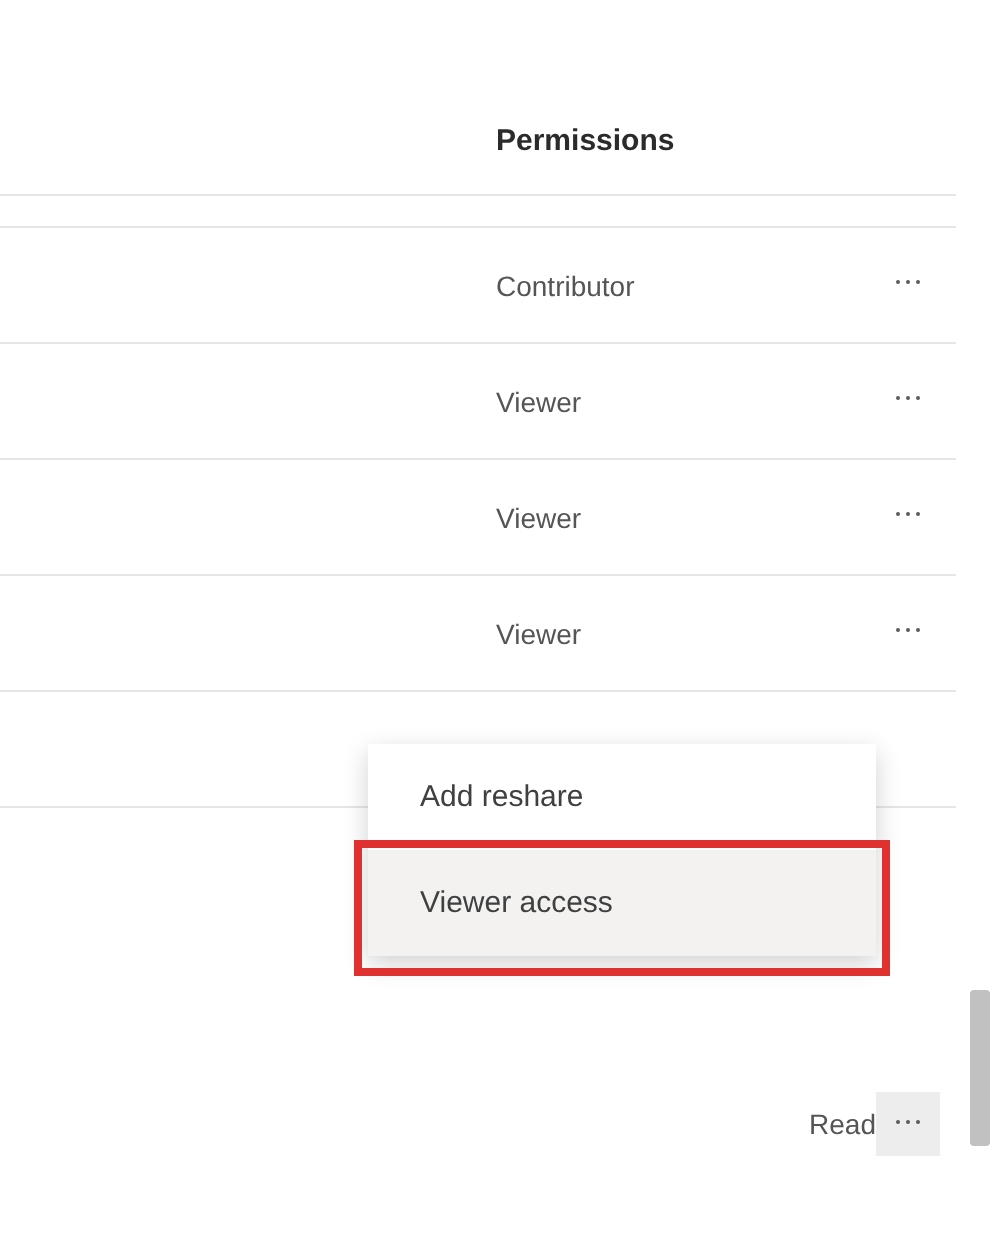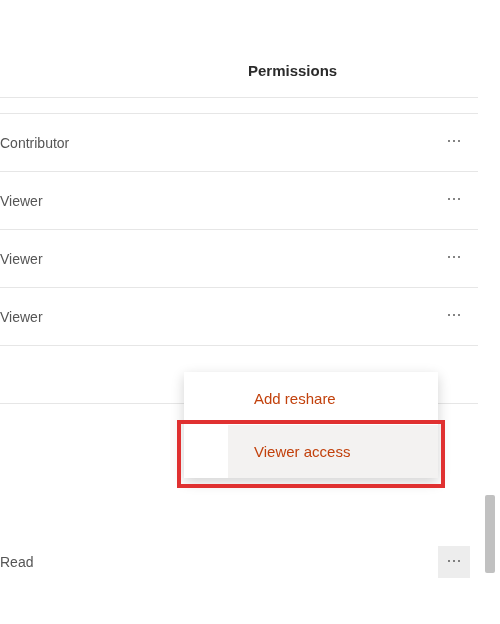--- a/index.html
+++ b/index.html
@@ -24,20 +24,21 @@
       padding-bottom: 18px;
       font-weight: 600;
       font-size: 15px;
       color: #2b2b2b;
     }
     .row {
       border-top: 1px solid #e6e6e6;
       height: 58px;
       display: flex;
       align-items: center;
+      padding-left: 248px;
       position: relative;
       color: #555;
     }
     .row.first {
       height: 16px;
     }
     .row .label {
       flex: 1;
     }
     .more {
@@ -59,24 +60,23 @@
       position: absolute;
       left: 184px;
       top: 372px;
       width: 254px;
       background: #fff;
       box-shadow: 0 4px 12px rgba(0,0,0,0.18);
       z-index: 10;
     }
     .menu-item {
       padding: 18px 26px;
-      color: #c2410c;
+      color: #404040;
       font-size: 15px;
       cursor: pointer;
-      margin-left: 44px;
     }
     .menu-item.hover {
       background: #f3f2f1;
     }
     .highlight-box {
       position: absolute;
       left: 177px;
       top: 420px;
       width: 268px;
       height: 68px;
@@ -157,21 +157,21 @@
             <circle cx="8" cy="8" r="1"></circle>
             <circle cx="13" cy="8" r="1"></circle>
           </svg>
       </span>
     </div>
   </div>
 
   <div class="row" style="border-top:1px solid #e6e6e6;"></div>
   <div class="row" style="border-top:1px solid #e6e6e6;"></div>
 
-  <div class="row bottom-row" style="border-top:none;">
+  <div class="row bottom-row" style="border-top:none;text-align:right;">
     <span class="label">Read</span>
     <div class="more active">
       <span>
         <svg width="16" height="16" viewBox="0 0 16 16">
             <circle cx="3" cy="8" r="1"></circle>
             <circle cx="8" cy="8" r="1"></circle>
             <circle cx="13" cy="8" r="1"></circle>
           </svg>
       </span>
     </div>

